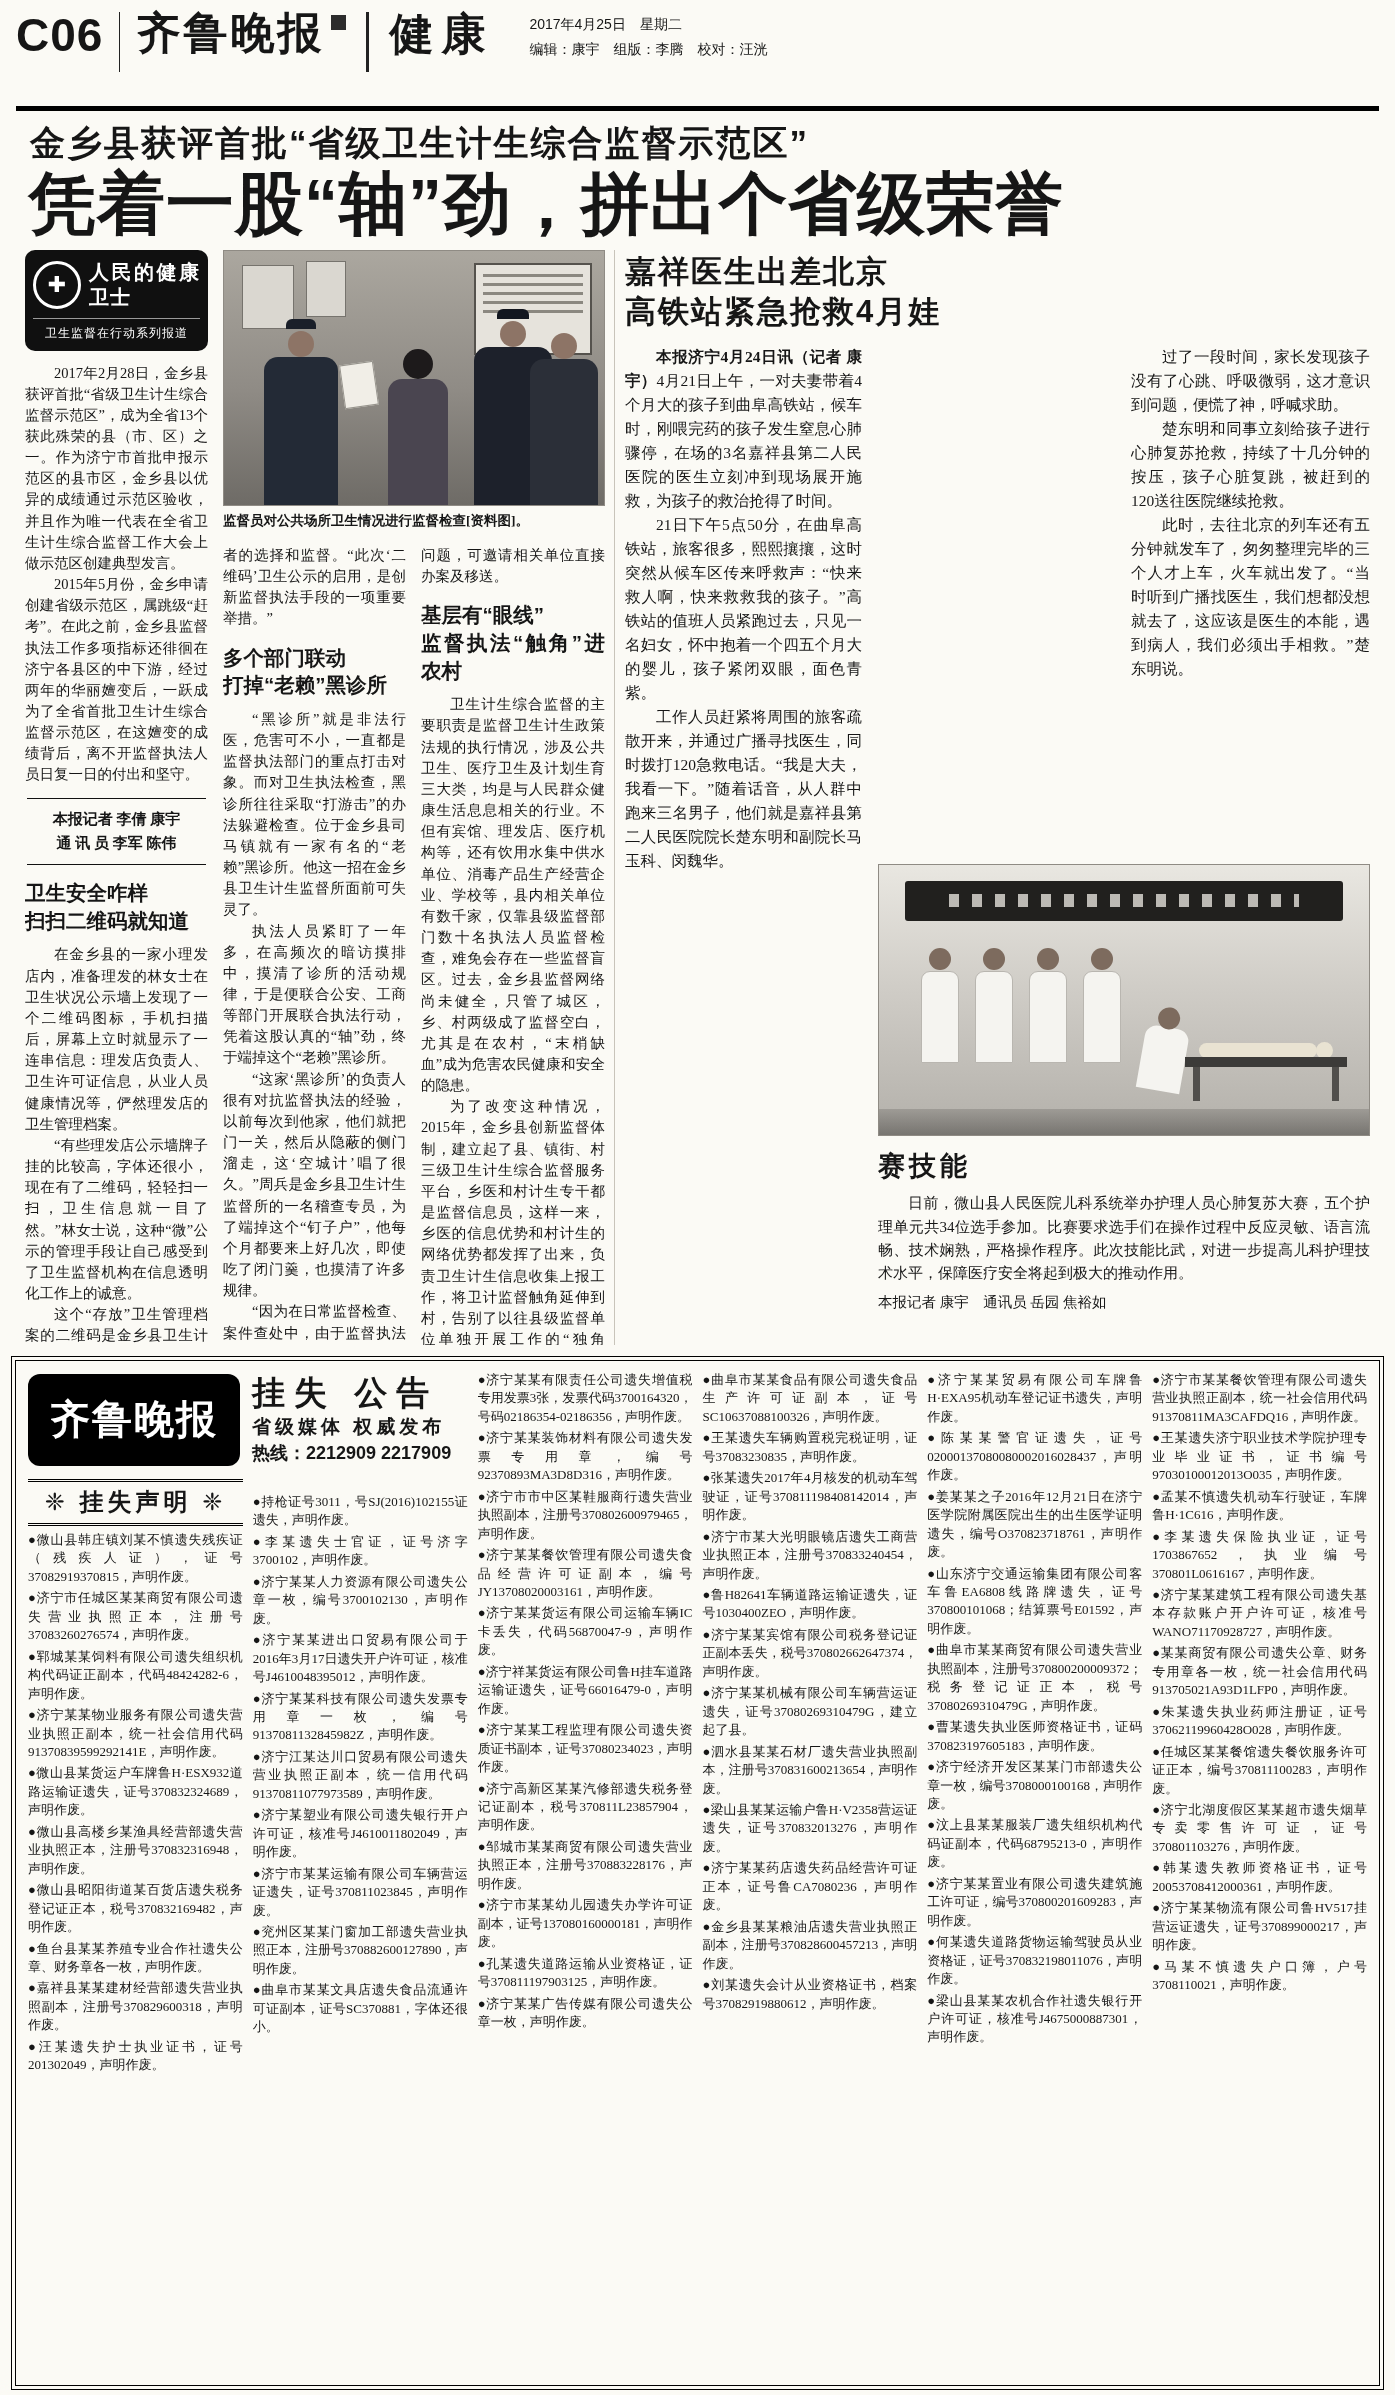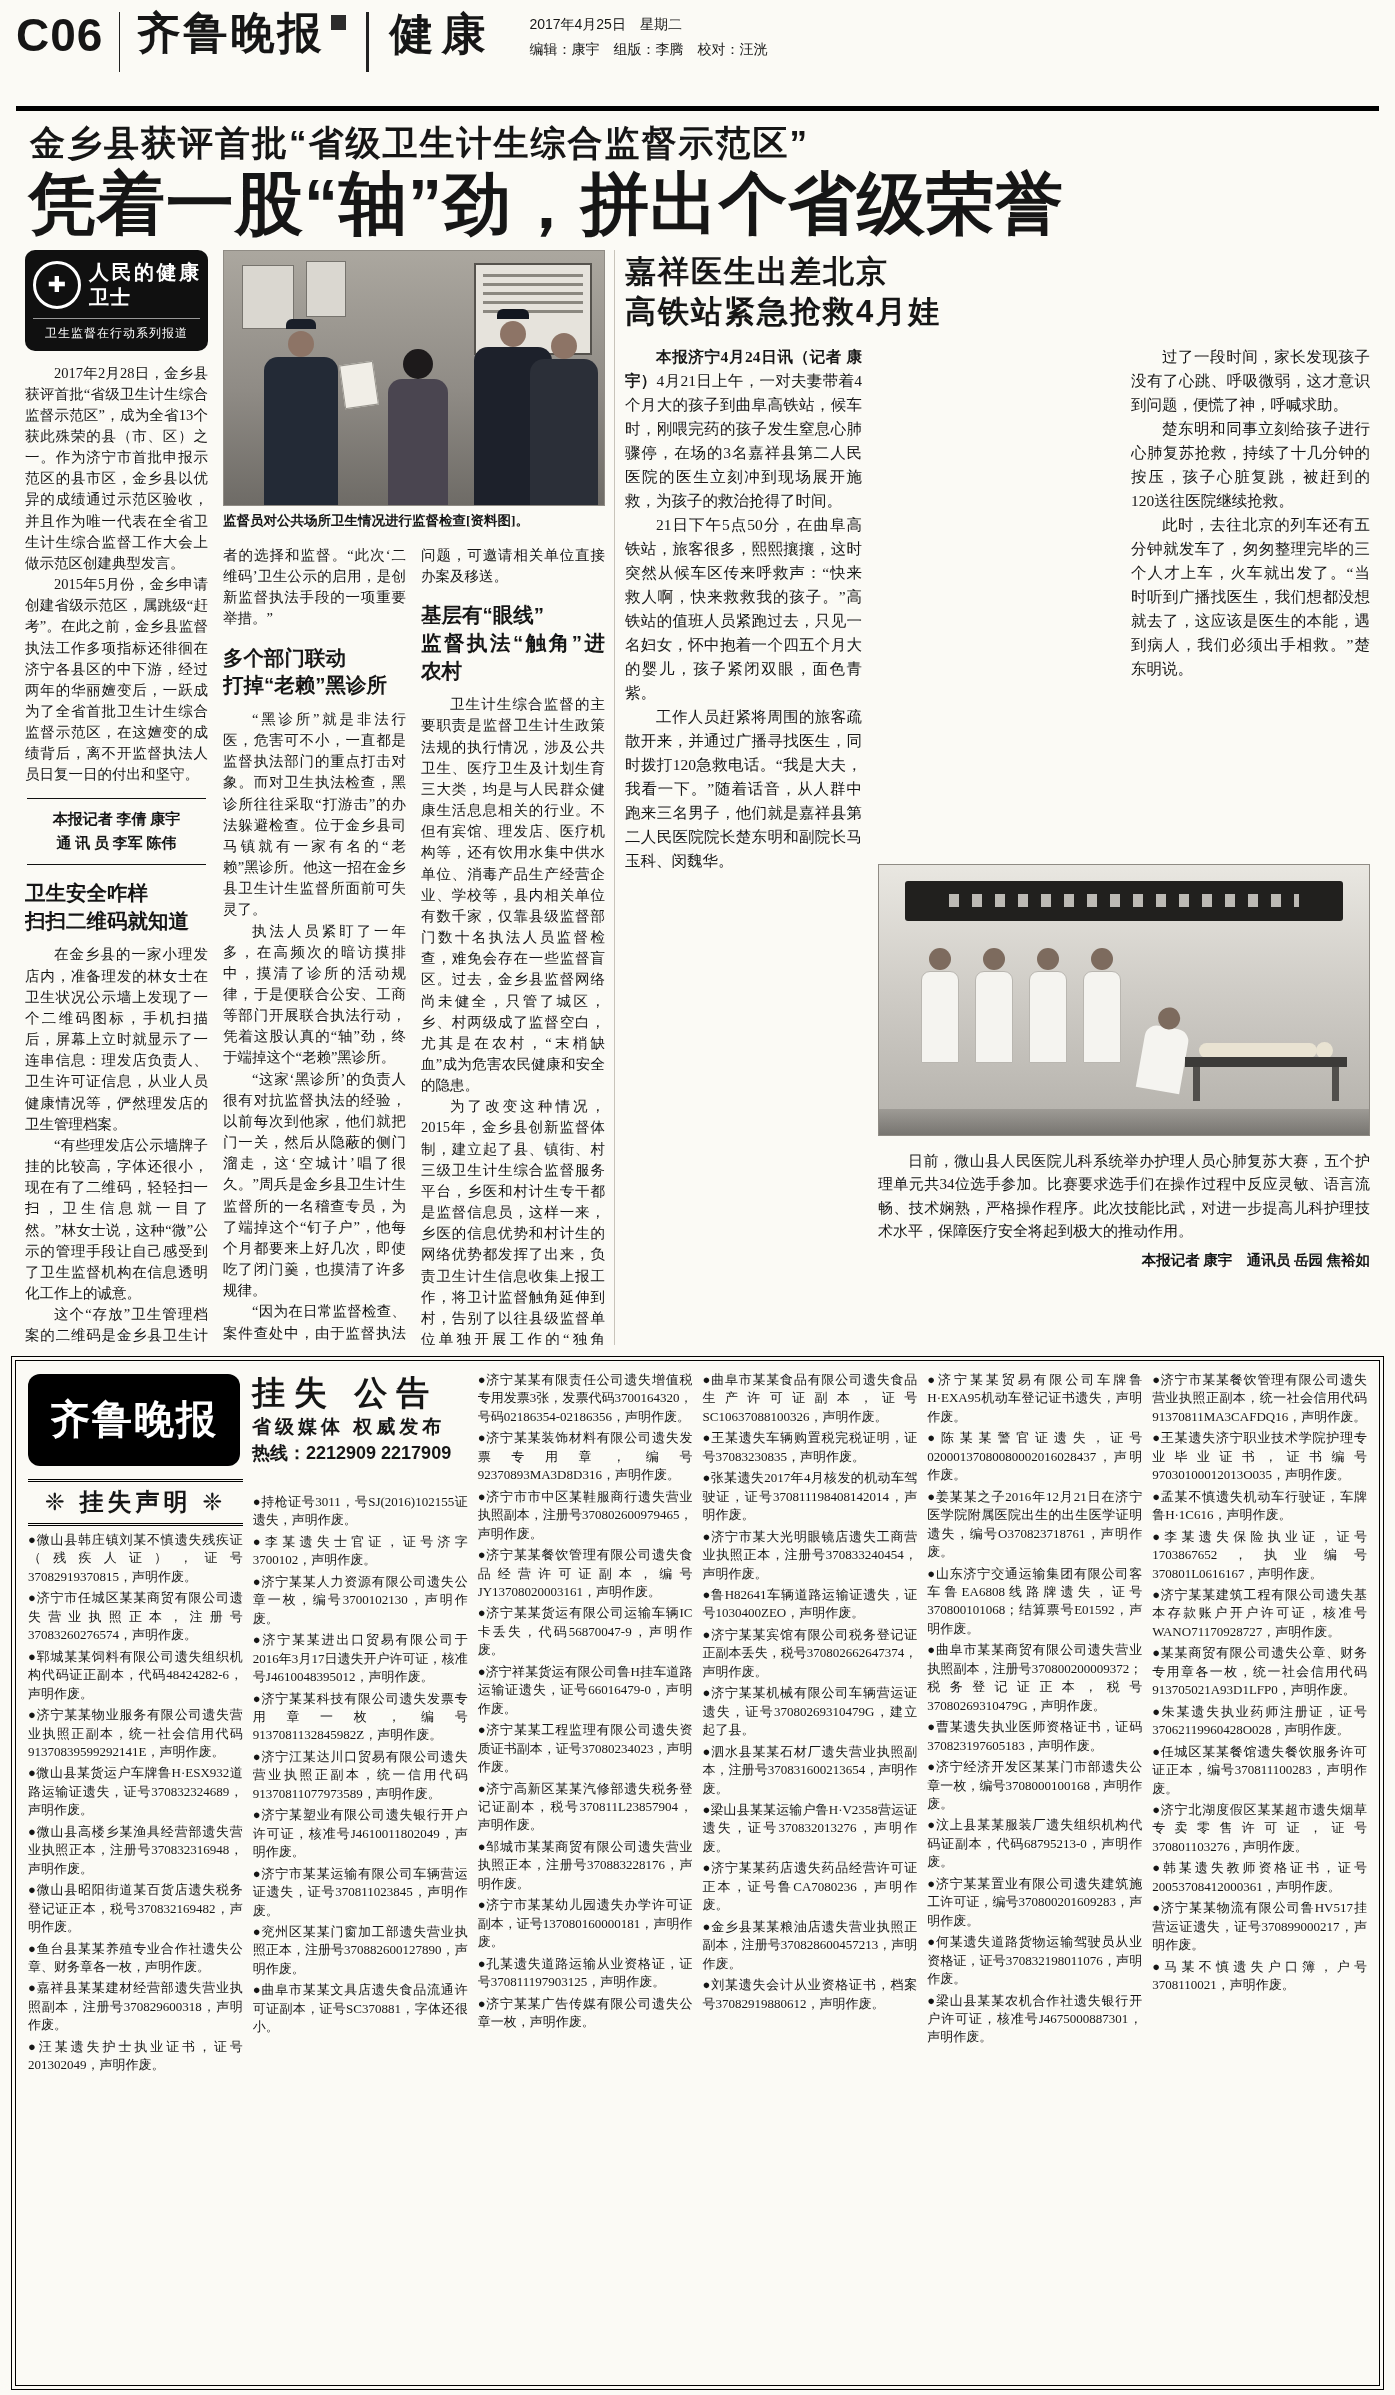--- a/index.html
+++ b/index.html
@@ -71,21 +71,21 @@
 .manikin::before{content:"";position:absolute;right:-16px;top:-1px;width:17px;height:17px;border-radius:50%;background:#e9e3d2}
 .kneel{position:absolute;left:262px;bottom:44px;width:44px;height:64px;background:#f5f4f0;border-radius:12px 12px 0 0;transform:rotate(10deg)}
 .kneel::before{content:"";position:absolute;left:10px;top:-20px;width:22px;height:22px;border-radius:50%;background:#7d6b5e}
 .floor-strip{position:absolute;left:0;right:0;bottom:0;height:26px;background:linear-gradient(180deg,rgba(80,78,74,.25),rgba(60,58,55,.5))}
 
 
 .r-title{position:absolute;left:625px;top:252px;width:500px;font:900 31px/1.3 "Liberation Sans","DejaVu Sans",sans-serif;letter-spacing:2px}
 .skill{position:absolute;left:878px;top:1150px;width:492px;height:196px;overflow:hidden}
 .skill-h{font:900 27px/1.2 "Liberation Sans","DejaVu Sans",sans-serif;letter-spacing:4px;margin-bottom:10px}
 .skill p{font-size:15px;line-height:1.55;text-align:justify;text-indent:2em}
-.skill-by{text-align:right;font-weight:700;margin-top:8px;font-size:14.5px}
+.skill-by{text-align:left;font-weight:400;margin-top:8px;font-size:14.5px}
 
 
 .ads{position:absolute;left:15px;top:1360px;width:1365px;height:1026px;background:#fbfaf5;border:1px solid #000;outline:1px solid #000;outline-offset:3px;padding:10px 12px}
 .ads-cols{display:flex;gap:10px;height:100%}
 .ad-col{flex:1;overflow:hidden;font-size:13px;line-height:1.42;text-align:justify}
 .ad-col p{margin-bottom:3px}
 .ad-col.c1{padding-top:160px}
 .ad-col.c2{padding-top:122px}
 .ads-header{position:absolute;left:12px;top:12px;width:442px;display:flex;gap:12px;align-items:center;background:#fbfaf5;z-index:2;padding-bottom:4px}
 .ads-logo{width:212px;height:92px;min-width:212px;background:#000;border-radius:12px;color:#fff;display:flex;align-items:center;justify-content:center;font:900 40px/1 "Liberation Serif","DejaVu Serif",serif;letter-spacing:2px}
@@ -247,20 +247,21 @@
     <div class="cpr-table">
       <div class="manikin"></div>
       <div class="cpr-top"></div>
       <div class="cpr-leg" style="left:8px"></div>
       <div class="cpr-leg" style="right:8px"></div>
     </div>
     <div class="floor-strip"></div>
   </div>
 
   <div class="skill">
+    <div class="skill-h">赛技能</div>
     <p>日前，微山县人民医院儿科系统举办护理人员心肺复苏大赛，五个护理单元共34位选手参加。比赛要求选手们在操作过程中反应灵敏、语言流畅、技术娴熟，严格操作程序。此次技能比武，对进一步提高儿科护理技术水平，保障医疗安全将起到极大的推动作用。</p>
     <div class="skill-by">本报记者 康宇　通讯员 岳园 焦裕如</div>
   </div>
 
   <section class="ads">
     <div class="ads-header">
       <div class="ads-logo">齐鲁晚报</div>
       <div>
         <div class="ads-title">挂失 公告</div>
         <div class="ads-sub">省级媒体 权威发布</div>

